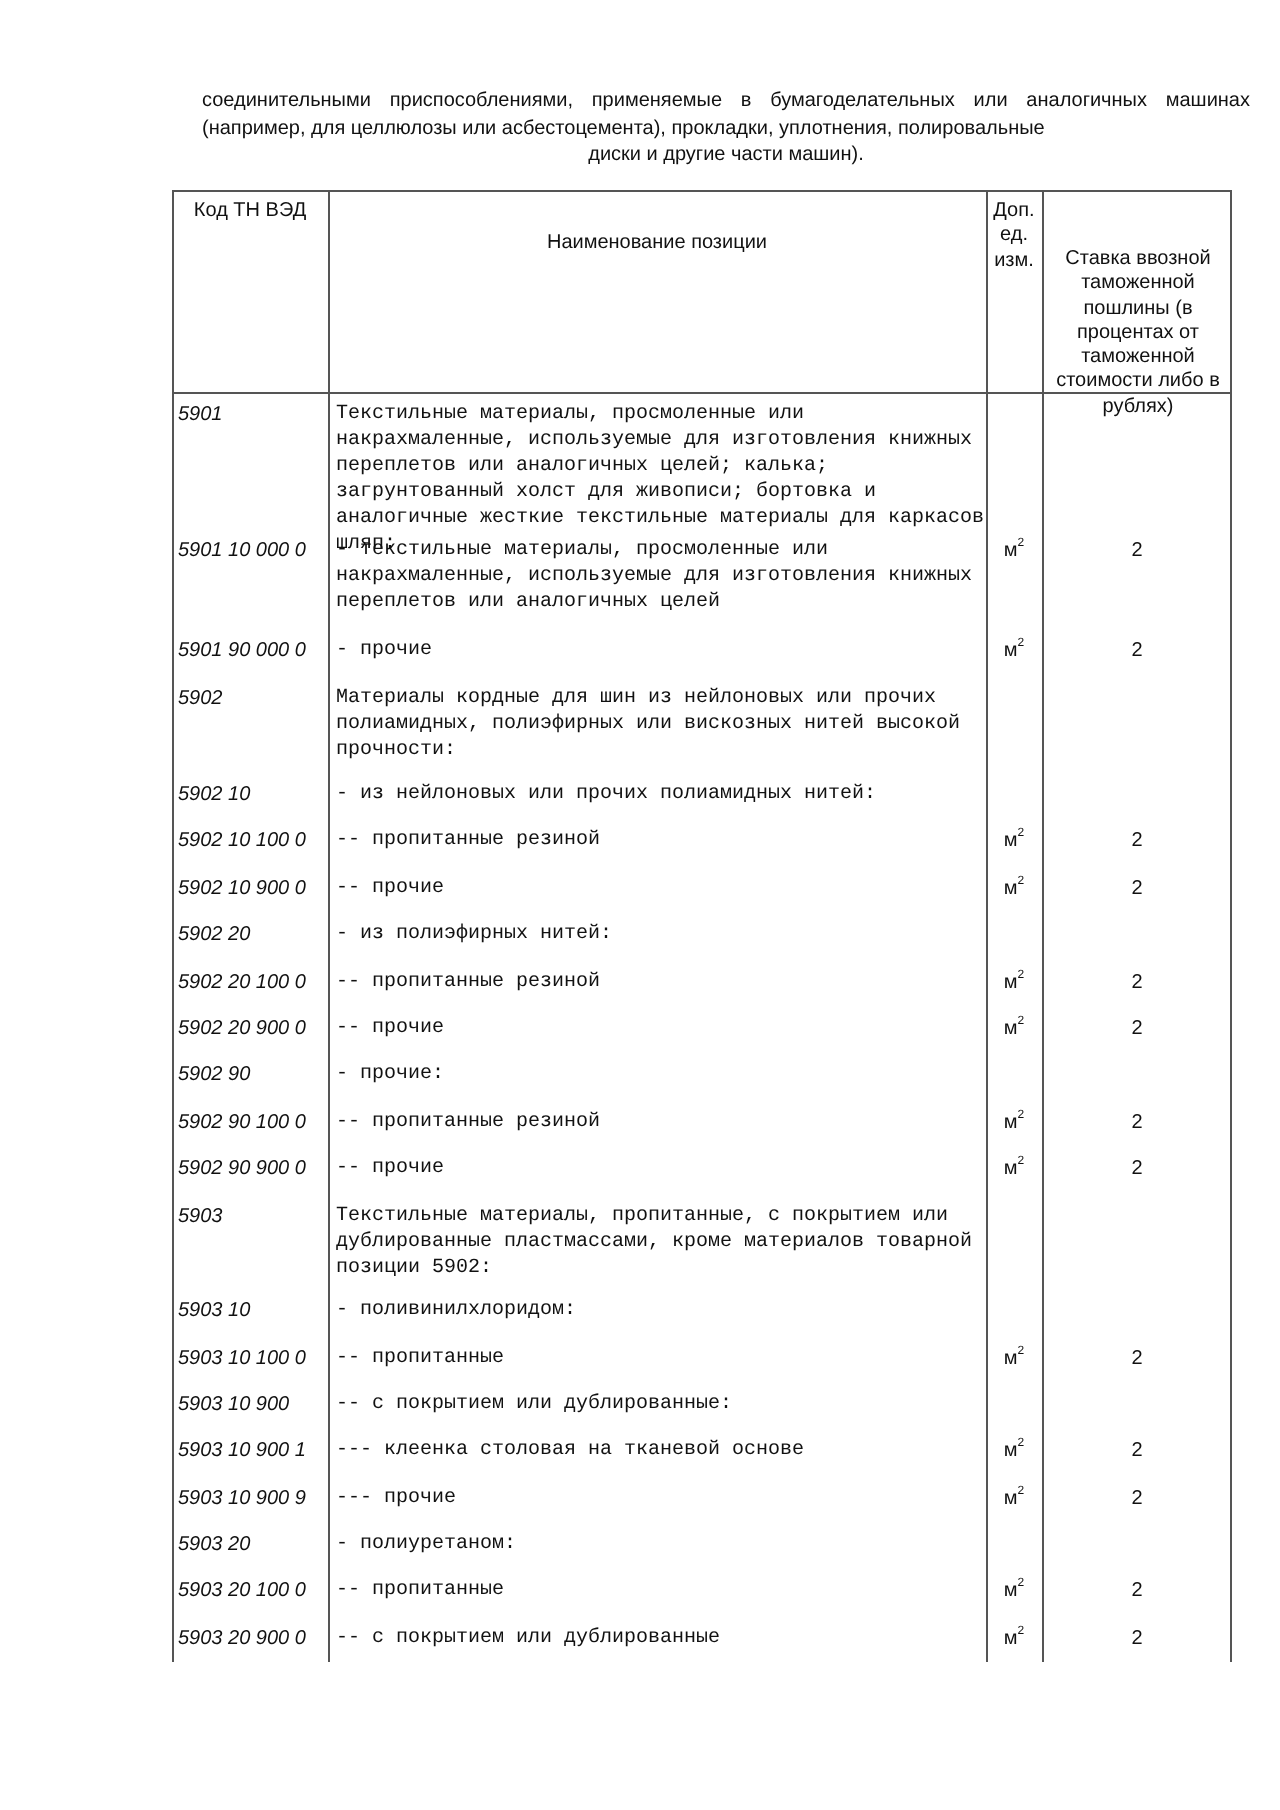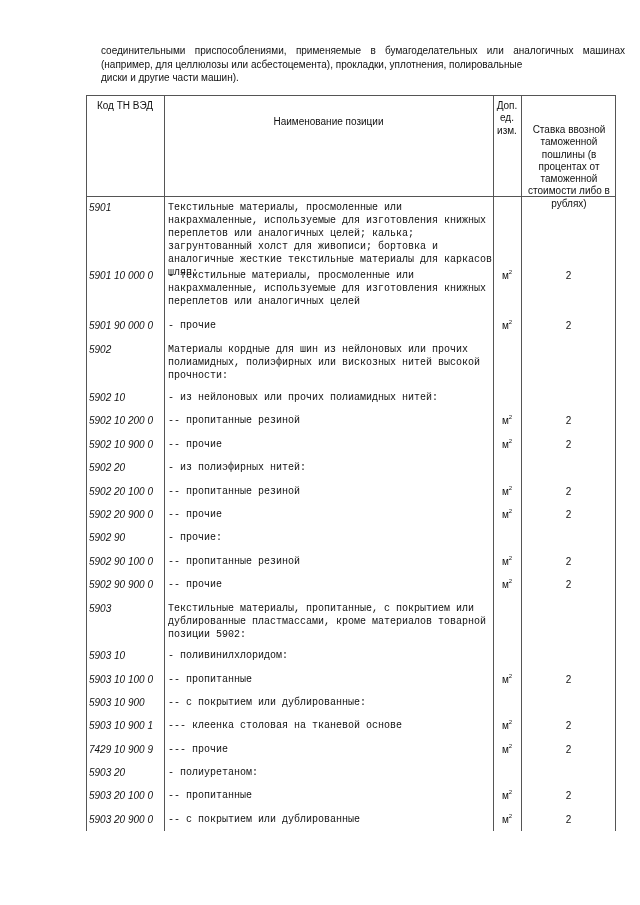--- a/index.html
+++ b/index.html
@@ -1,20 +1,20 @@
 <!DOCTYPE html>
 <html><head>
 <meta charset="utf-8">
 <style>
   html, body { margin:0; padding:0; background:#ffffff; }
   body { width:640px; height:905px; position:relative; overflow:hidden;
          font-family:"Liberation Sans", sans-serif; color:#111; font-size:10px; }
   .intro { position:absolute; left:101px; top:44px; width:524px; line-height:13.5px;
            text-align:justify; font-size:10px; }
-  .intro-last { text-align:left; }
+  .intro-last { text-align:center; }
   .vline { position:absolute; top:95px; width:1px; background:#555; height:736px; }
   .hline { position:absolute; left:86px; height:1px; background:#555; width:530px; }
   .hdr { position:absolute; top:95px; height:101px; font-size:10px; line-height:12.3px; text-align:center; }
   .row { position:absolute; left:86px; width:530px; }
   .cell { position:absolute; top:0; line-height:13px; font-size:10px; }
   .c1 { left:3px; width:76px; white-space:nowrap;font-style:italic; }
   .c2 { left:82px; width:325px;font-family:Liberation Mono, monospace; }
   .c3 { left:407px; width:28px; text-align:center; }
   .c4 { left:435px; width:95px; text-align:center; }
   sup { font-size:6px; vertical-align:5px; line-height:0; }
@@ -67,21 +67,21 @@
       <div class="cell c3"><span></span><sup></sup></div>
       <div class="cell c4"></div>
     </div>
     <div class="row" style="top: 391px;">
       <div class="cell c1">5902 10</div>
       <div class="cell c2">- из нейлоновых или прочих полиамидных нитей:</div>
       <div class="cell c3"><span></span><sup></sup></div>
       <div class="cell c4"></div>
     </div>
     <div class="row" style="top: 414px;">
-      <div class="cell c1">5902 10 200 0</div>
+      <div class="cell c1">5902 10 100 0</div>
       <div class="cell c2">-- пропитанные резиной</div>
       <div class="cell c3"><span>м</span><sup>2</sup></div>
       <div class="cell c4">2</div>
     </div>
     <div class="row" style="top: 438px;">
       <div class="cell c1">5902 10 900 0</div>
       <div class="cell c2">-- прочие</div>
       <div class="cell c3"><span>м</span><sup>2</sup></div>
       <div class="cell c4">2</div>
     </div>
@@ -145,21 +145,21 @@
       <div class="cell c3"><span></span><sup></sup></div>
       <div class="cell c4"></div>
     </div>
     <div class="row" style="top: 719px;">
       <div class="cell c1">5903 10 900 1</div>
       <div class="cell c2">--- клеенка столовая на тканевой основе</div>
       <div class="cell c3"><span>м</span><sup>2</sup></div>
       <div class="cell c4">2</div>
     </div>
     <div class="row" style="top: 743px;">
-      <div class="cell c1">7429 10 900 9</div>
+      <div class="cell c1">5903 10 900 9</div>
       <div class="cell c2">--- прочие</div>
       <div class="cell c3"><span>м</span><sup>2</sup></div>
       <div class="cell c4">2</div>
     </div>
     <div class="row" style="top: 766px;">
       <div class="cell c1">5903 20</div>
       <div class="cell c2">- полиуретаном:</div>
       <div class="cell c3"><span></span><sup></sup></div>
       <div class="cell c4"></div>
     </div>

